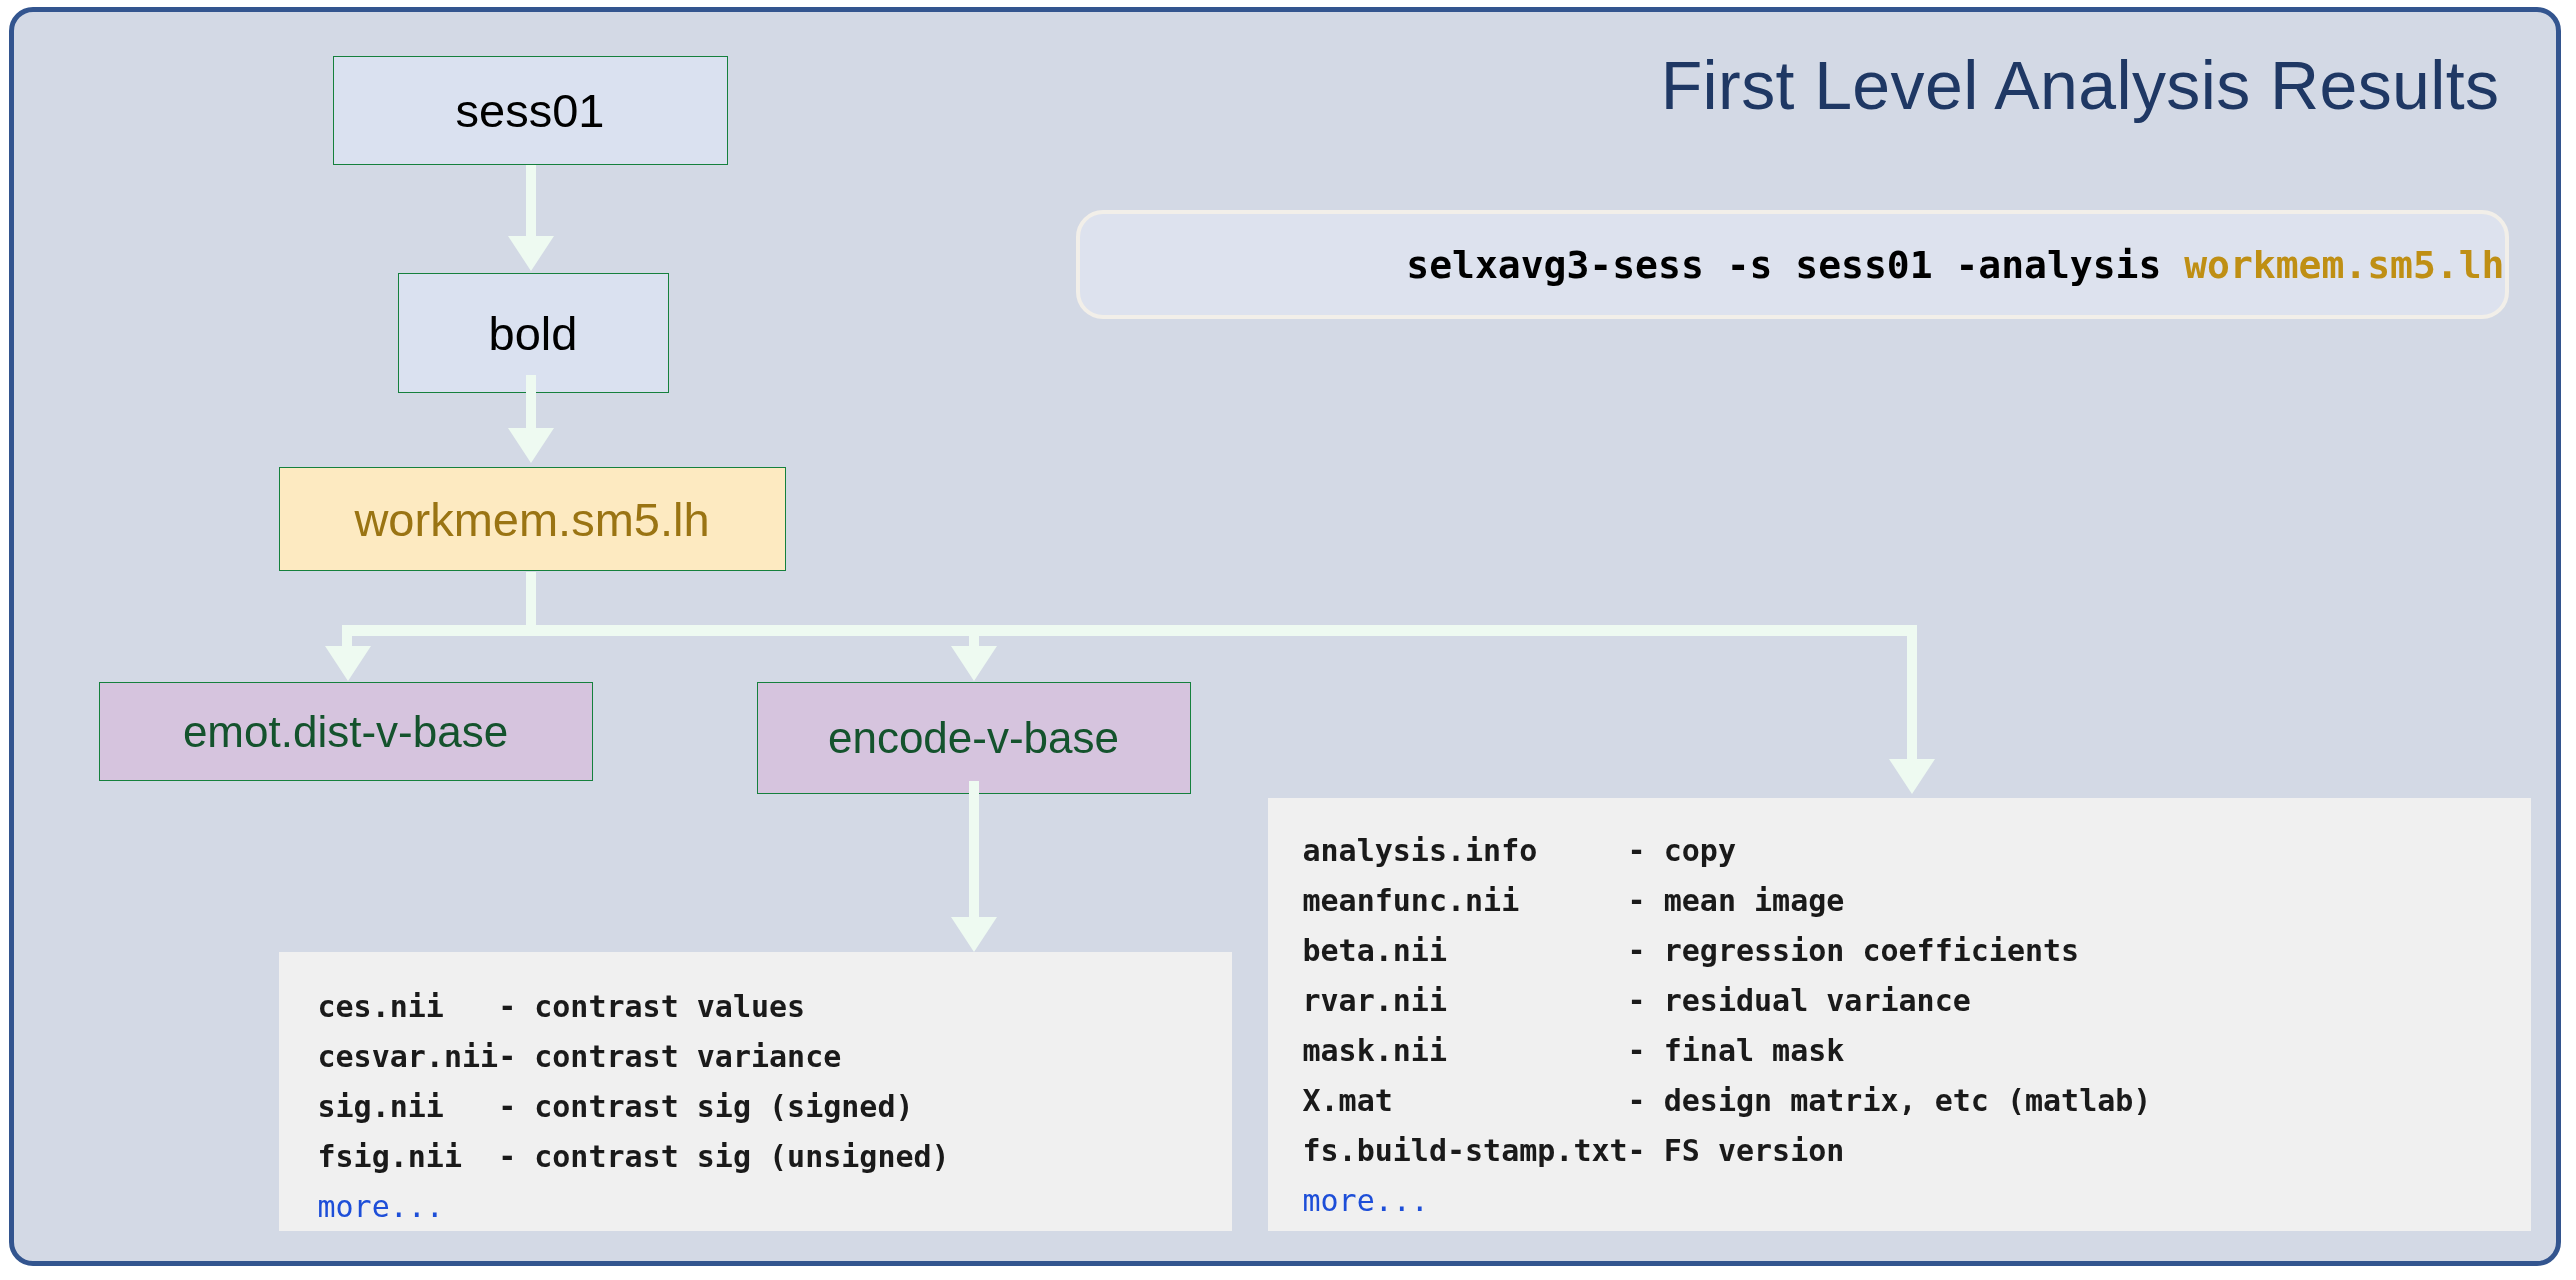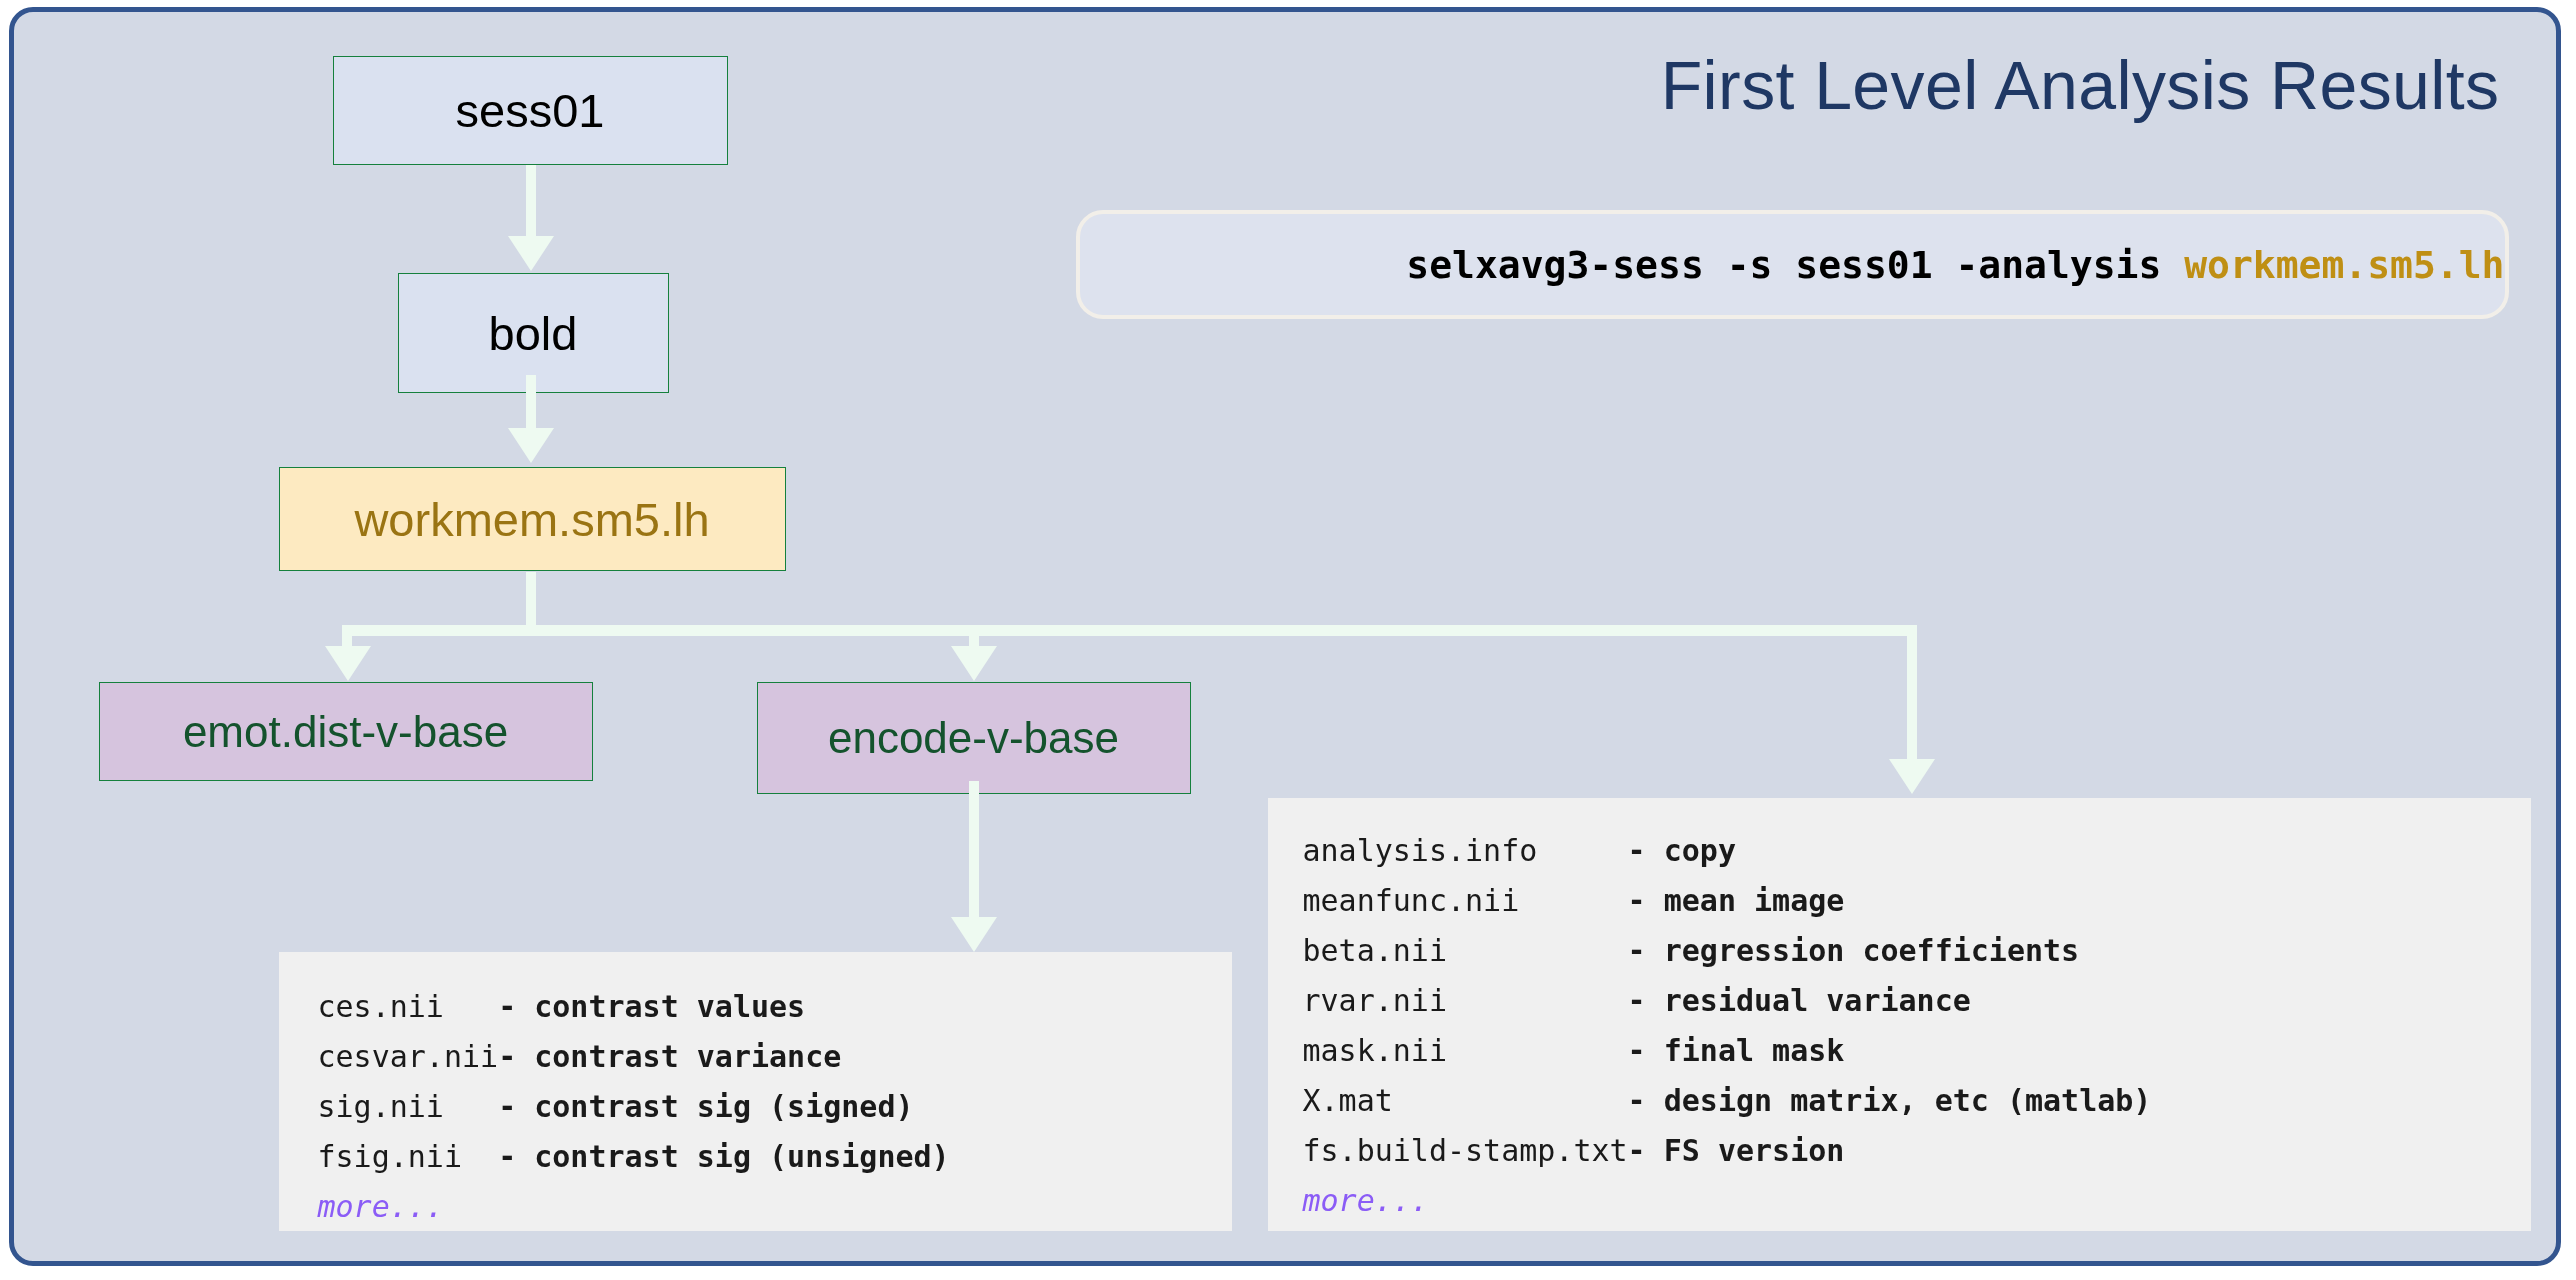--- a/index.html
+++ b/index.html
@@ -122,25 +122,24 @@
     background: #f0f0f0;
     box-sizing: border-box;
     font-family: "DejaVu Sans Mono", monospace;
     font-size: 30px;
     line-height: 50px;
   }
   #panel-left  { left: 265px;  top: 940px; width: 953px; height: 279px; padding: 30px 0 18px 39px; }
   #panel-right { left: 1254px; top: 786px; width: 1263px; height: 433px; padding: 28px 0 0 35px; }
 
   .prow { white-space: pre; color: #1a1a1a; }
-  .prow .fname { font-weight: normal; }
+  .prow .fname { font-weight: bold; }
   .prow .pdesc { font-weight: bold; }
   .pmore {
-    color: #8b5cf6;
-    font-style: italic;
+    color: #1d4ed8;
     white-space: pre;
   }
 </style>
 </head>
 <body>
 
 <div id="stage">
   <div id="canvas">
 
     <div id="title">First Level Analysis Results</div>

